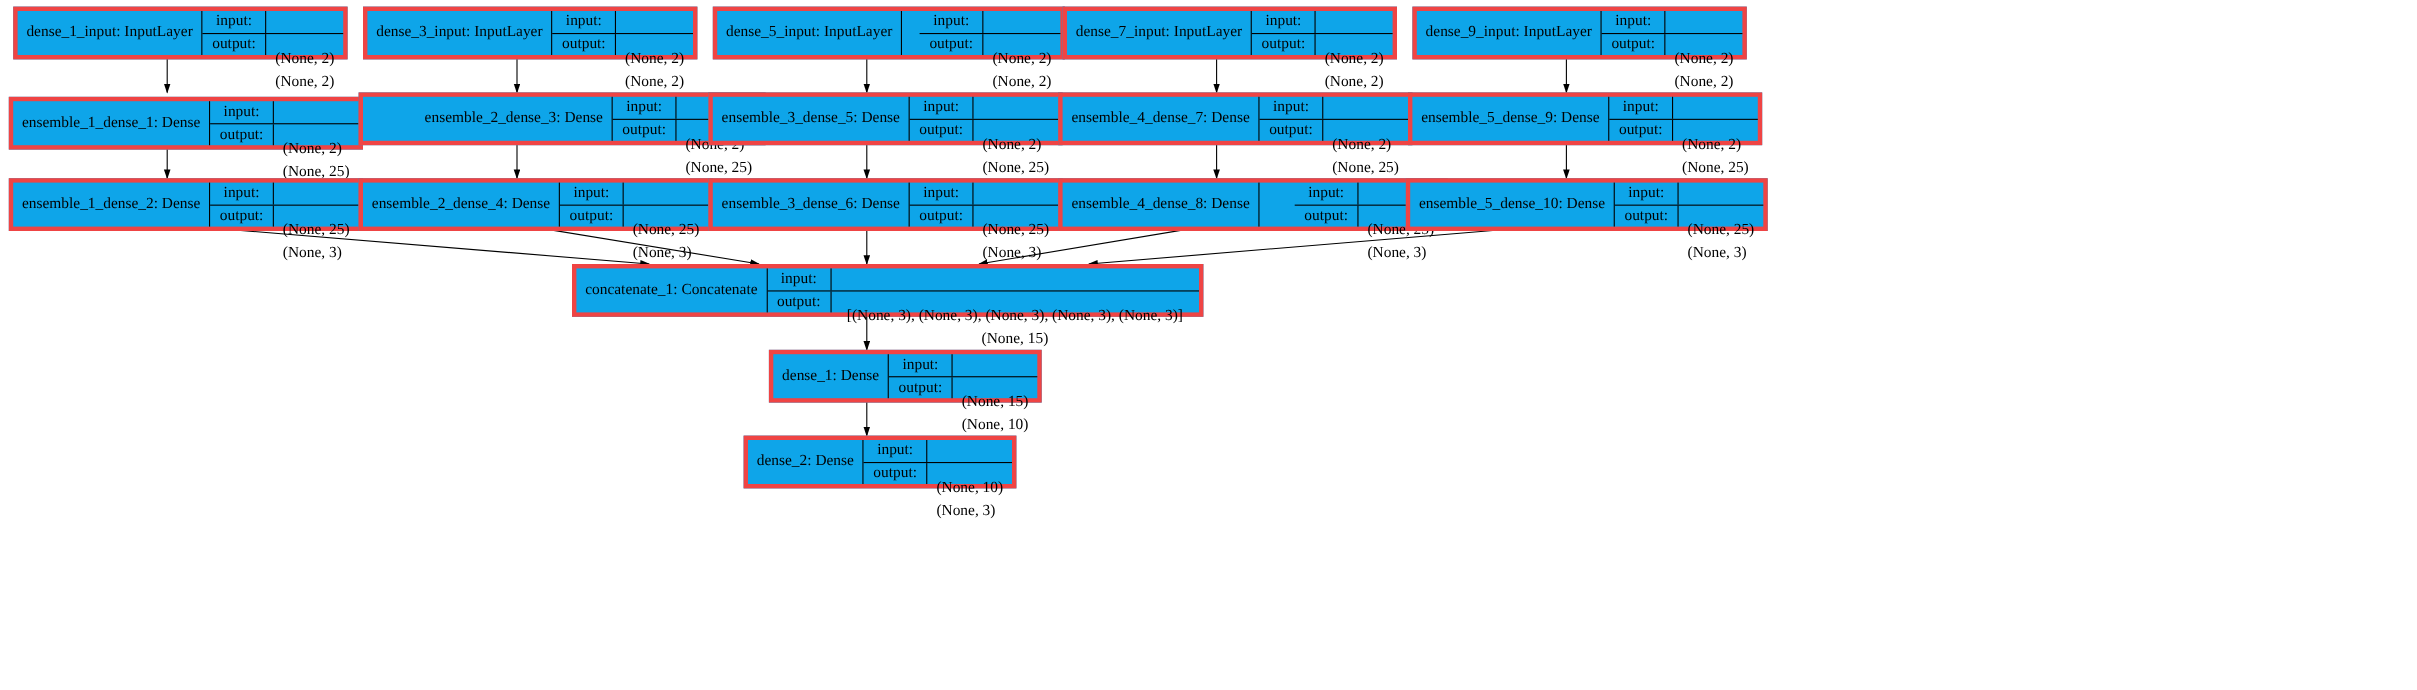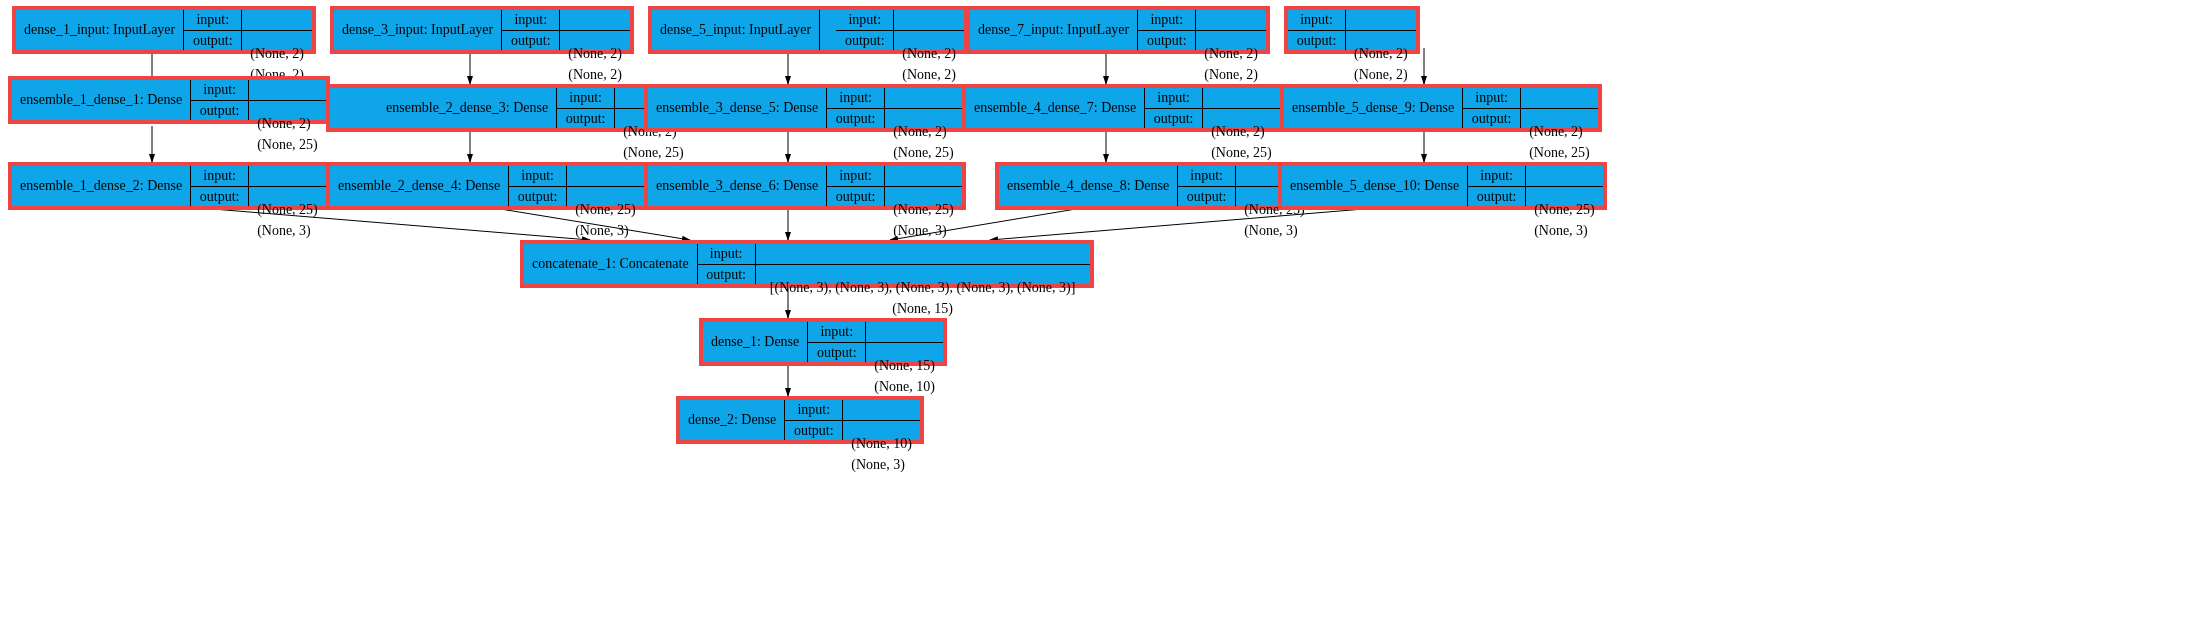--- a/index.html
+++ b/index.html
@@ -147,33 +147,34 @@
           <div class="label">input:</div>
           <div class="shape">(None, 2)</div>
         </div>
     <div class="row">
           <div class="label">output:</div>
           <div class="shape">(None, 2)</div>
         </div>
   </div>
 </div>
 <div class="node" style="left:1284px; top:6px;">
-  <div class="ports">
-    <div class="row">
-          <div class="label">input:</div>
-          <div class="shape">(None, 2)</div>
-        </div>
-    <div class="row">
-          <div class="label">output:</div>
-          <div class="shape">(None, 2)</div>
-        </div>
-  </div>
-</div>
-
-<div class="node" style="left:8px; top:76px;">
+  <div class="name">dense_9_input: InputLayer</div>
+  <div class="ports">
+    <div class="row">
+          <div class="label">input:</div>
+          <div class="shape">(None, 2)</div>
+        </div>
+    <div class="row">
+          <div class="label">output:</div>
+          <div class="shape">(None, 2)</div>
+        </div>
+  </div>
+</div>
+
+<div class="node" style="left:8px; top:88px;">
   <div class="name">ensemble_1_dense_1: Dense</div>
   <div class="ports">
     <div class="row">
           <div class="label">input:</div>
           <div class="shape">(None, 2)</div>
         </div>
     <div class="row">
           <div class="label">output:</div>
           <div class="shape">(None, 25)</div>
         </div>
@@ -264,21 +265,21 @@
     <div class="row">
           <div class="label">input:</div>
           <div class="shape">(None, 25)</div>
         </div>
     <div class="row">
           <div class="label">output:</div>
           <div class="shape">(None, 3)</div>
         </div>
   </div>
 </div>
-<div class="node" style="left:995px; top:162px;">
+<div class="node" style="left:962px; top:162px;gap:32px;">
   <div class="name">ensemble_4_dense_8: Dense</div>
   <div class="ports">
     <div class="row">
           <div class="label">input:</div>
           <div class="shape">(None, 25)</div>
         </div>
     <div class="row">
           <div class="label">output:</div>
           <div class="shape">(None, 3)</div>
         </div>

